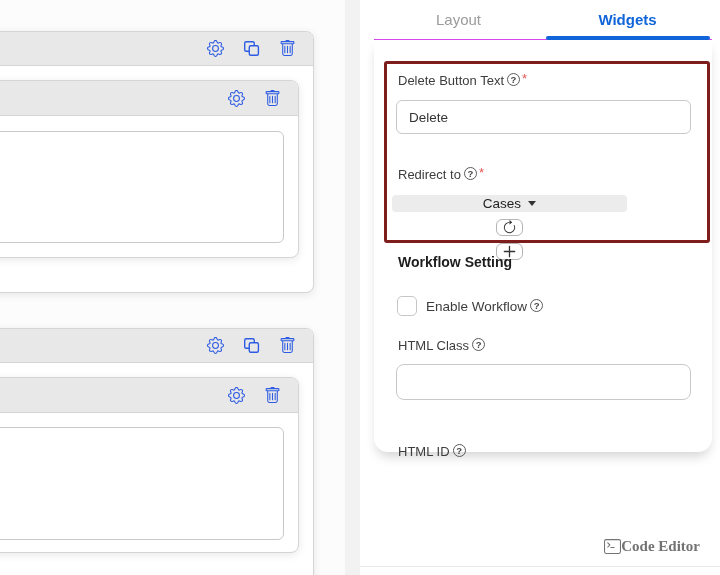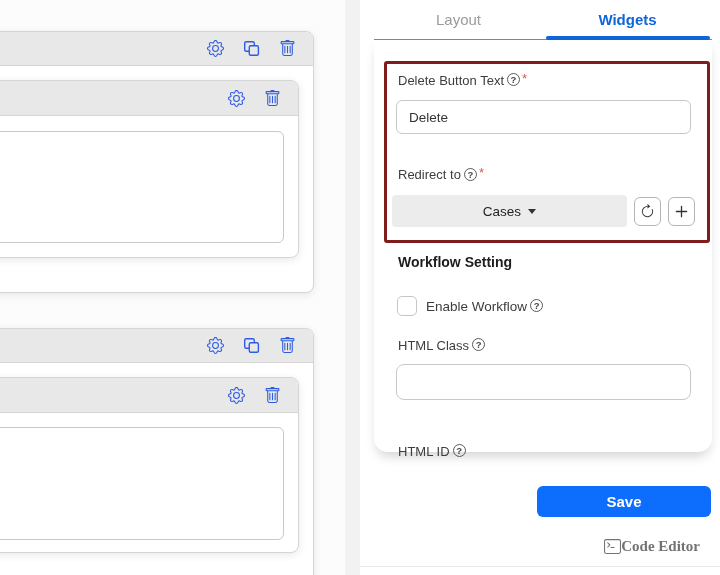--- a/index.html
+++ b/index.html
@@ -186,26 +186,26 @@
 
     <div class="scrollcard">
 
       <div class="redbox">
         <div class="field-label abs" style="left:11px;top:9px;">
           <span>Delete Button Text</span>
           <span class="help">?</span>
           <span class="req">*</span>
         </div>
         <input class="txt-input abs" style="left: 9px; top: 36px; width: 295px; height: 33px;" value="Delete">
-        <div class="field-label abs" style="left:11px;top:103px;align-items:center;">
+        <div class="field-label abs" style="left:11px;top:103px;">
           <span>Redirect to</span>
           <span class="help">?</span>
           <span class="req">*</span>
         </div>
-        <div class="abs" style="left:5px;top:131px;height:32px;display:flex;align-items:center;gap:7px;">
+        <div class="abs" style="left:5px;top:131px;height:32px;display:flex;align-items:center;gap:7px;flex-direction:column;">
           <button class="dd-btn">
             <span>Cases</span>
             <span class="caret"></span>
           </button>
           <button class="sq-btn">
               <svg>
                 <use href="#i-refresh"></use>
               </svg>
             </button>
           <button class="sq-btn">
@@ -231,21 +231,20 @@
         <span class="help">?</span>
       </div>
       <input class="txt-input abs" style="left: 22px; top: 324px; width: 295px; height: 36px; border-radius: 8px;" value="">
 
       <div class="field-label abs" style="left:24px;top:404px;justify-content:flex-end;">
         <span>HTML ID</span>
         <span class="help">?</span>
       </div>
     </div>
 
-    <button class="save-btn">Save</button>
 
     <a class="code-link">
       <svg>
           <use href="#i-terminal"></use>
         </svg>
       <span>Code Editor</span>
     </a>
 
     <div class="bottomline"></div>
   </div>

